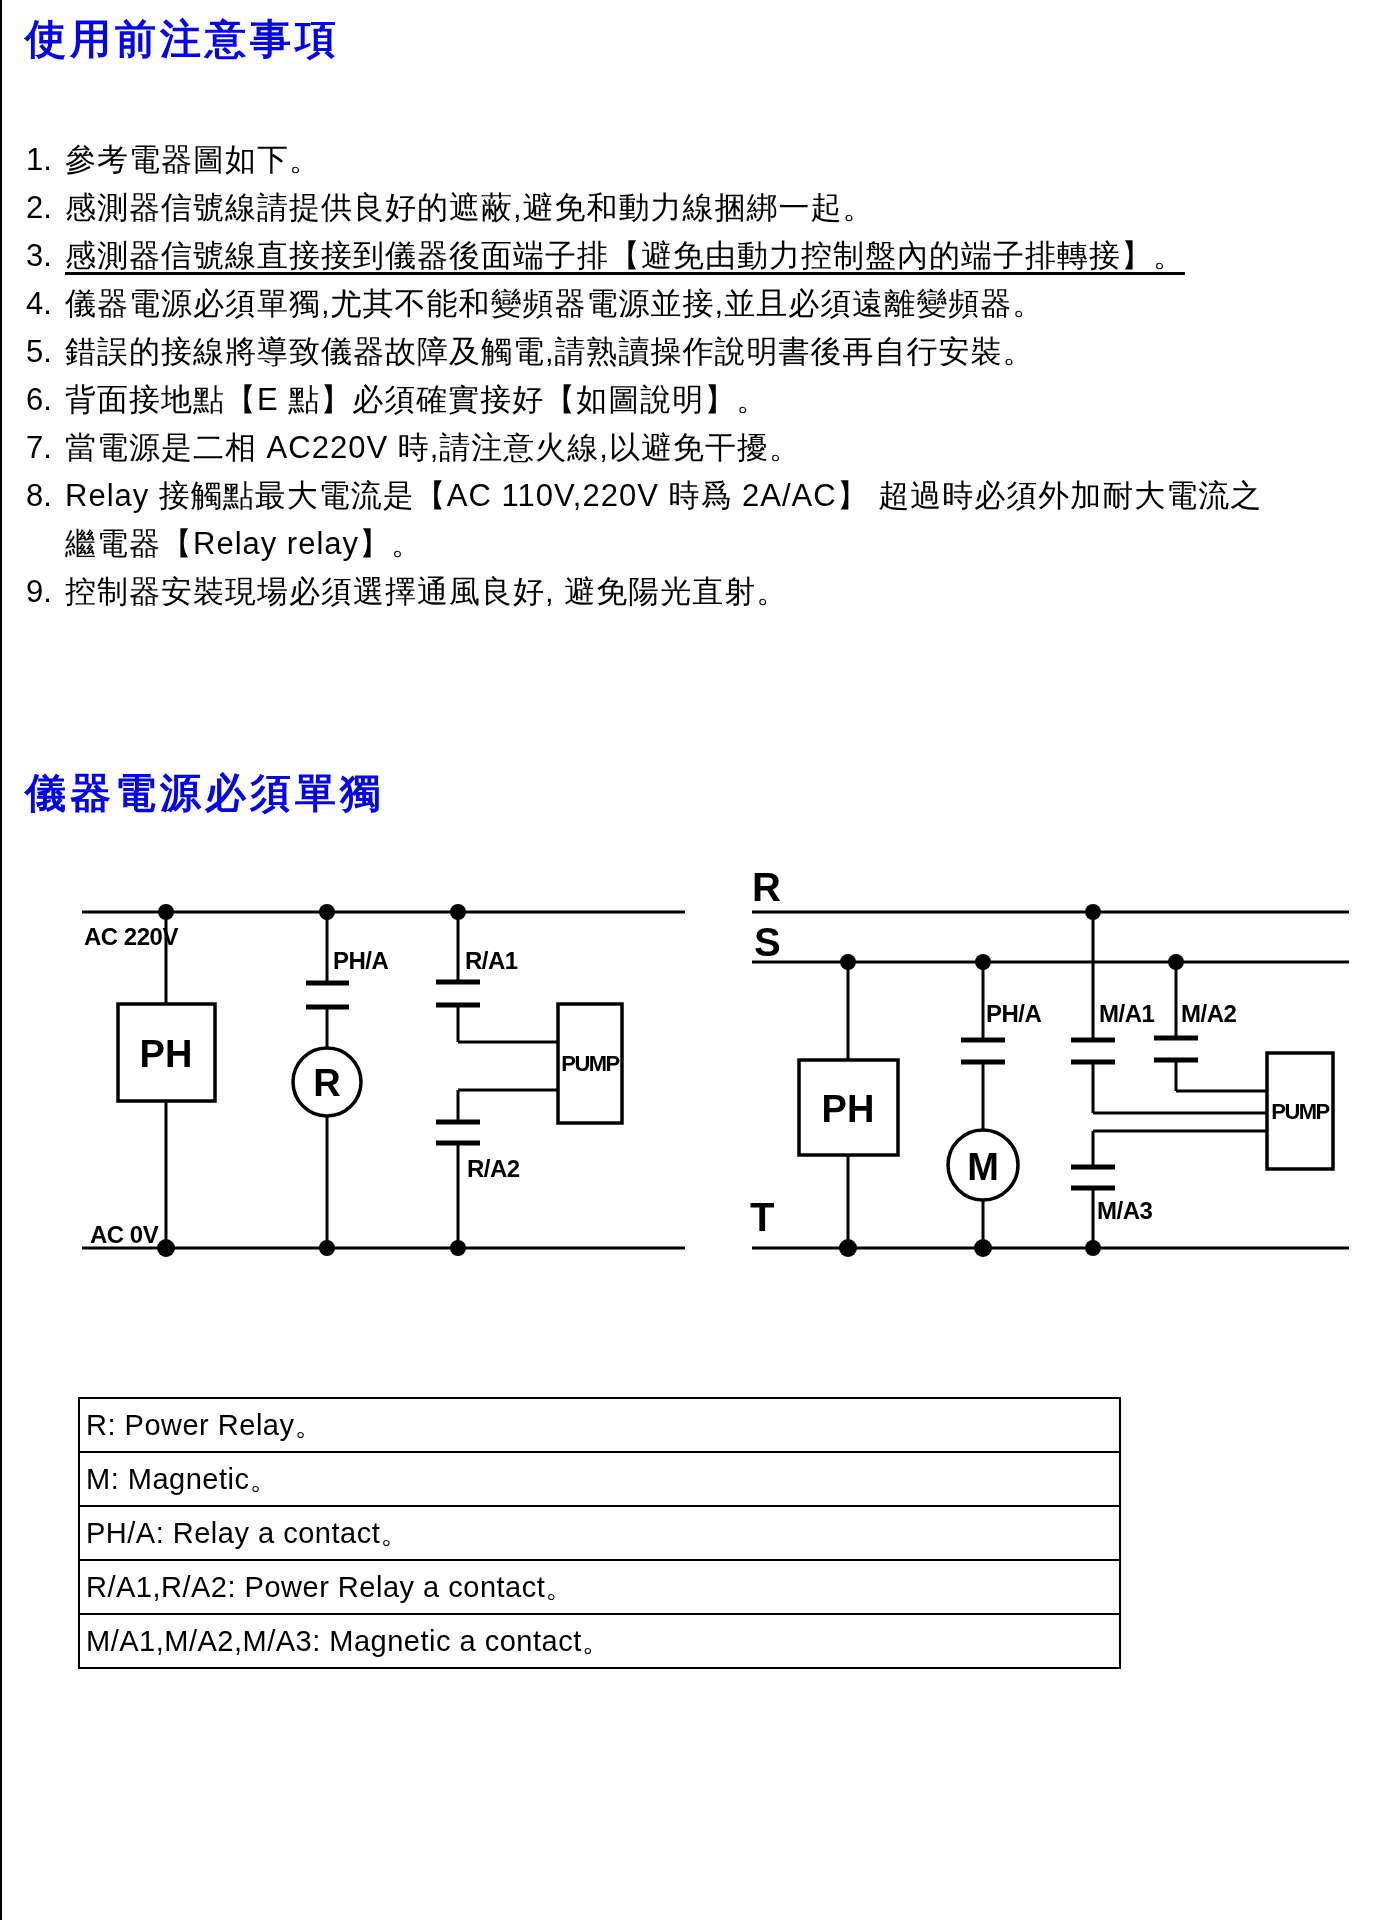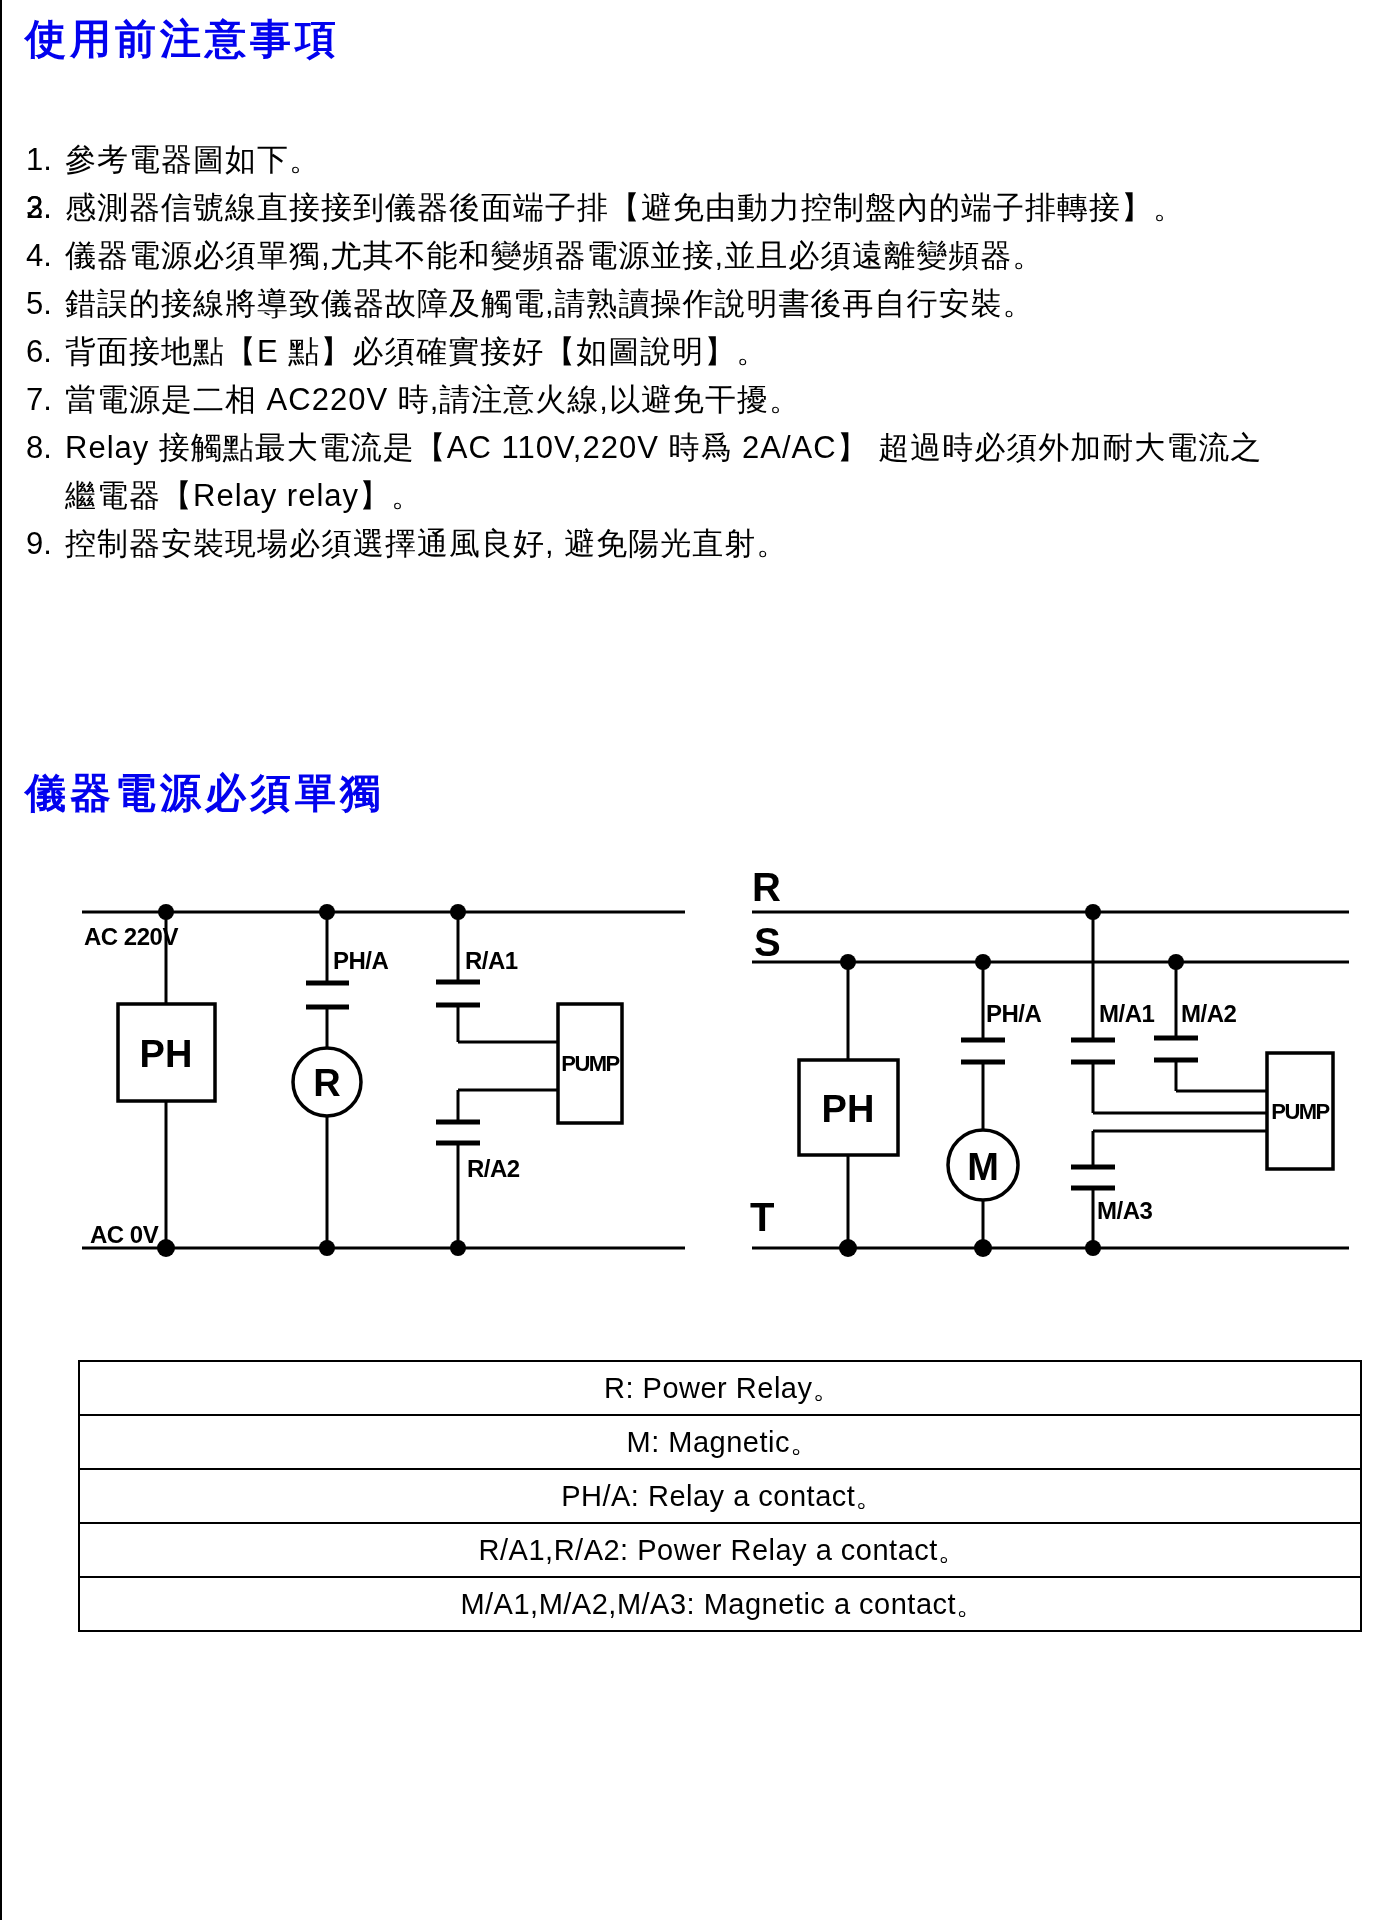--- a/index.html
+++ b/index.html
@@ -20,55 +20,56 @@
   }
   #title-precautions { top:12px; }
   #title-reference  { top:766px; }
 
   .precaution-list { position:absolute; left:0; top:136px; width:1360px; }
   .p-item {
     position:relative; padding-left:65px;
     font-size:31px; line-height:48px; letter-spacing:1px;
   }
   .p-num { position:absolute; left:26px; top:0; letter-spacing:0; }
-  .p-item.u .p-text { text-underline-offset:6px; }
+  .p-item.u .p-text { text-decoration:underline; text-underline-offset:6px; }
 
   svg { position:absolute; left:0; top:840px; }
   svg text {
     font-family:"Liberation Sans", sans-serif;
     font-weight:bold; fill:#000;
   }
   .lbl  { font-size:24px; letter-spacing:-0.5px; }
   .big  { font-size:38px; }
   .phase{ font-size:40px; }
   .pump { font-size:22px; letter-spacing:-1.5px; }
 
   .legend-table {
-    position:absolute; left:78px; top:1360px; width:1284px;
-    border:2px solid #000; border-bottom:none;text-align:center;
+    position:absolute; left:78px; top:1397px; width:1043px;
+    border:2px solid #000; border-bottom:none;
   }
   .legend-row {
     height:54px; line-height:52px; border-bottom:2px solid #000;
     font-size:29px; padding-left:6px; letter-spacing:0.5px;
   }
 </style>
 </head>
 <body>
 
 <div class="page-edge-line"></div>
 
 <h1 id="title-precautions" class="section-title">使用前注意事項</h1>
 
 <div class="precaution-list">
   <div class="p-item">
     <span class="p-num">1.</span>
     <span class="p-text">參考電器圖如下。</span>
   </div>
   <div class="p-item">
     <span class="p-num">2.</span>
+    <span class="p-text">感測器信號線請提供良好的遮蔽,避免和動力線捆綁一起。</span>
   </div>
   <div class="p-item u">
     <span class="p-num">3.</span>
     <span class="p-text">感測器信號線直接接到儀器後面端子排【避免由動力控制盤內的端子排轉接】。</span>
   </div>
   <div class="p-item">
     <span class="p-num">4.</span>
     <span class="p-text">儀器電源必須單獨,尤其不能和變頻器電源並接,並且必須遠離變頻器。</span>
   </div>
   <div class="p-item">

